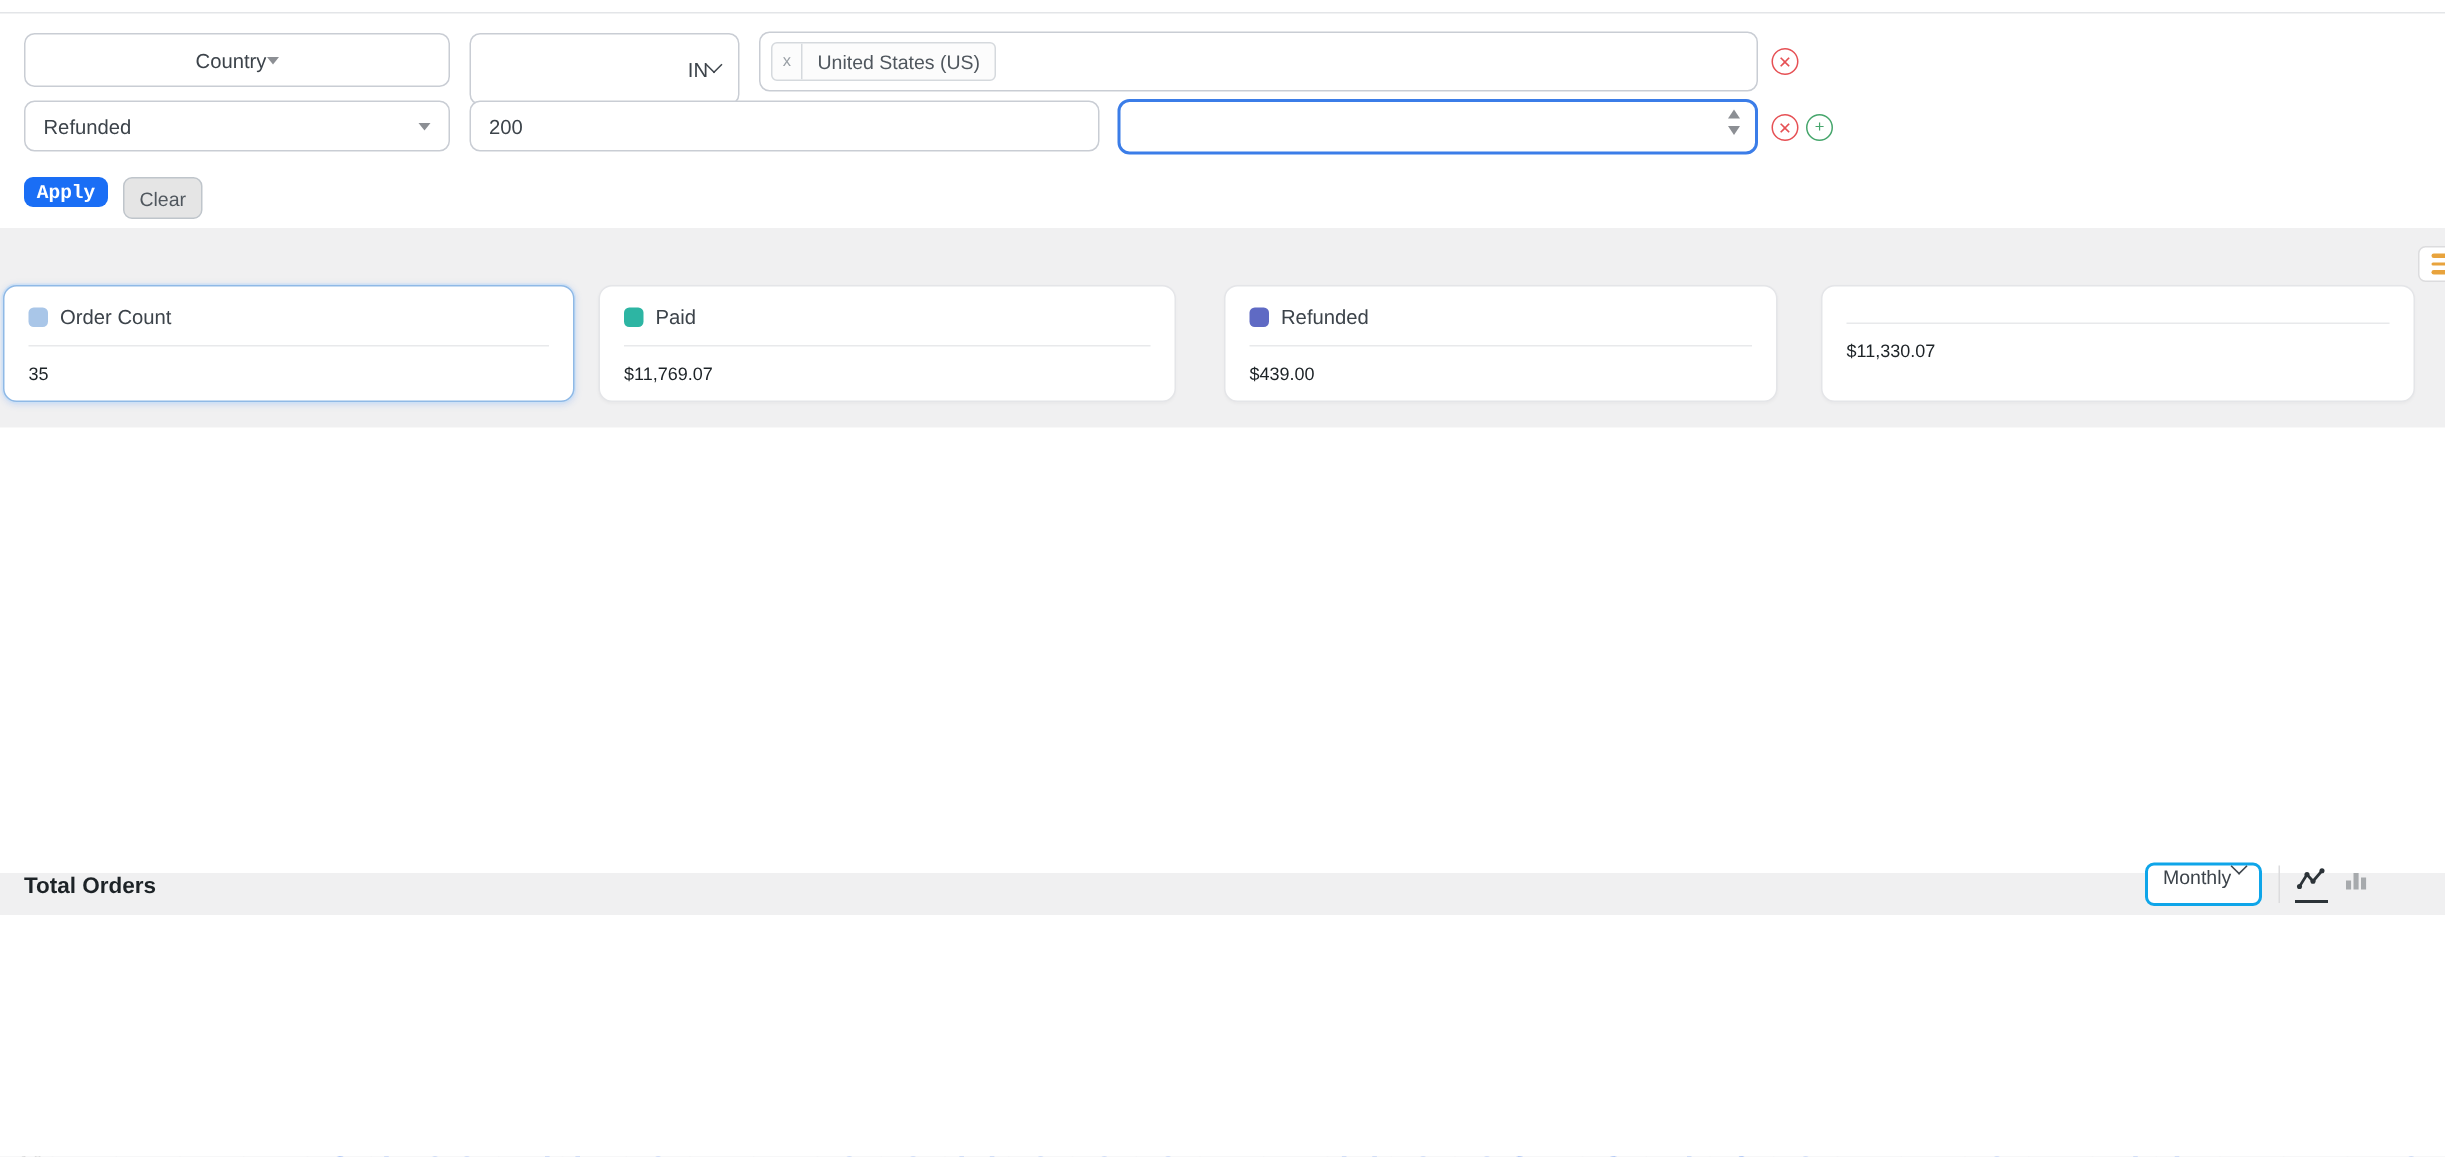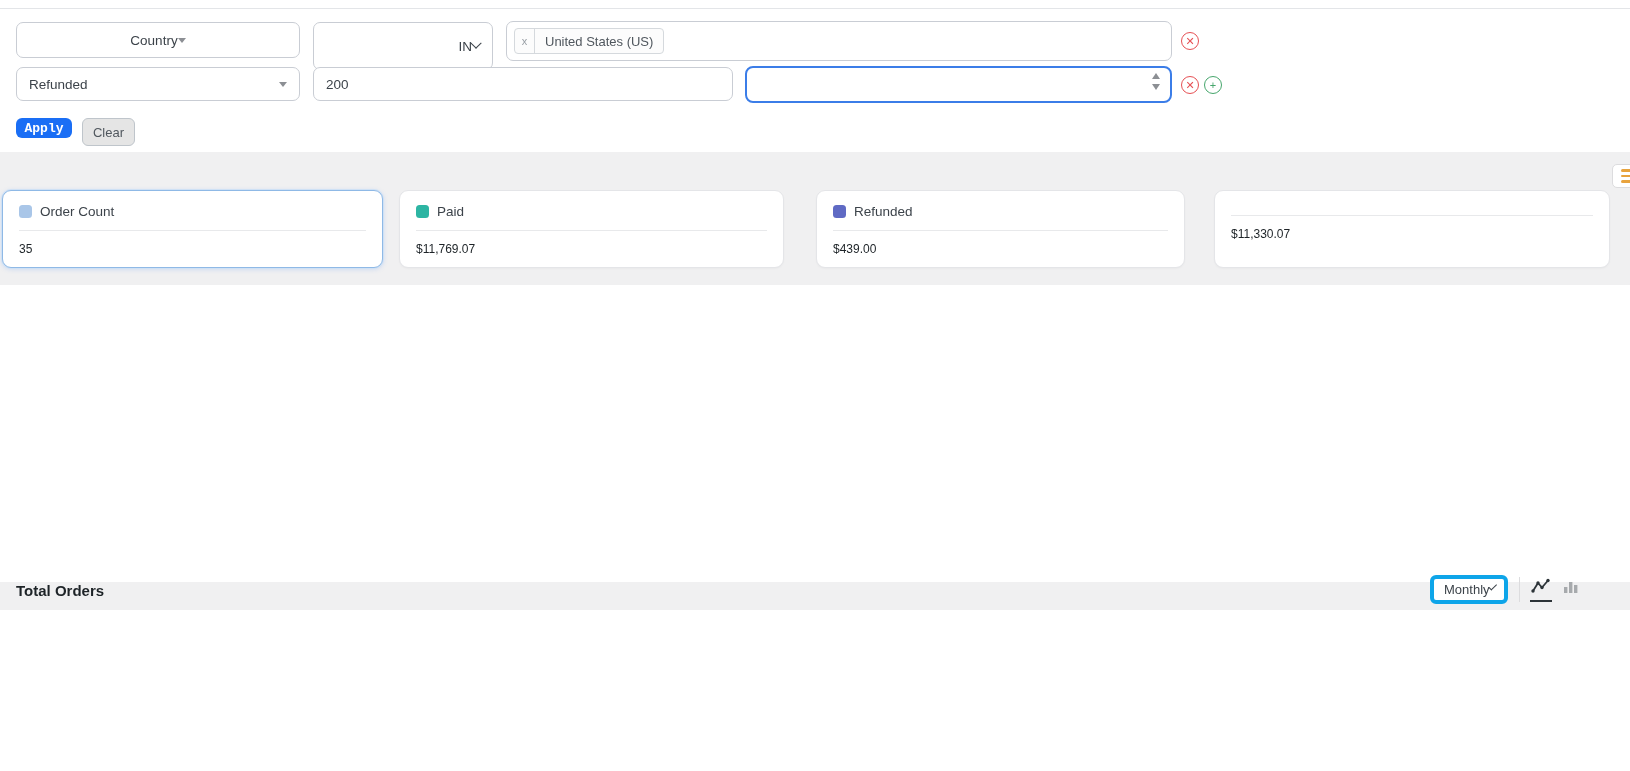--- a/index.html
+++ b/index.html
@@ -69,21 +69,21 @@
   .card-value { font-size:12px; font-weight:400; color:#1d2327; margin-top:11px; }
   .card1 { left:2px;    width:381px; }
   .card2 { left:399px;  width:385px; }
   .card3 { left:816px;  width:369px; }
   .card4 { left:1214px; width:396px; }
 
   
   .chart-card { position:absolute; left:0; top:285px; width:1630px; height:297px; background:#fff; }
   .chart-title { position:absolute; left:16px; top:297px; font-size:15px; font-weight:700; color:#1d2327; }
   .interval-btn { position:absolute; left:1430px; top:290px; width:78px; height:29px; background:#fff;
-    border:4px solid #0ea5e9; border-radius:6px; display:flex; align-items:center; justify-content:space-between;
+    border:2px solid #0ea5e9; border-radius:6px; display:flex; justify-content:space-between;
     padding:0 10px; font-size:13px; color:#3c434a; cursor:pointer; }
   .chart-header-divider { position:absolute; left:1519px; top:292px; width:1px; height:25px; background:#dcdcde; }
   .charttype { position:absolute; top:293px; width:22px; height:24px; display:flex; align-items:flex-start;
     justify-content:center; cursor:pointer; }
   .charttype-line { left:1530px; border-bottom:2px solid #2c3338; }
   .charttype-bar  { left:1560px; }
   .chart-svg { position:absolute; left:0; top:322px; }
 
   
   .bottom-card { position:absolute; left:0; top:610px; width:1630px; height:161px; background:#fff; }

